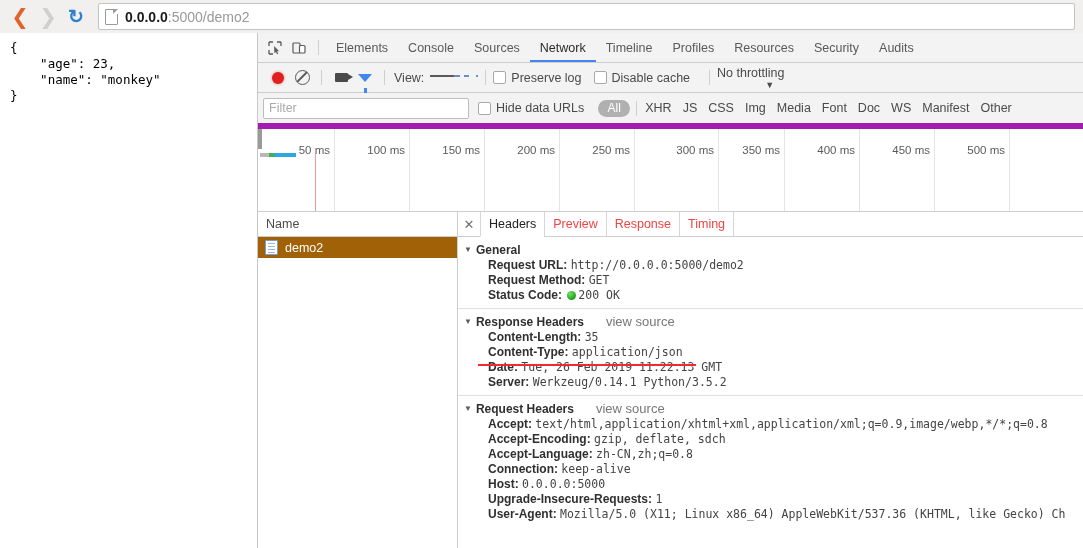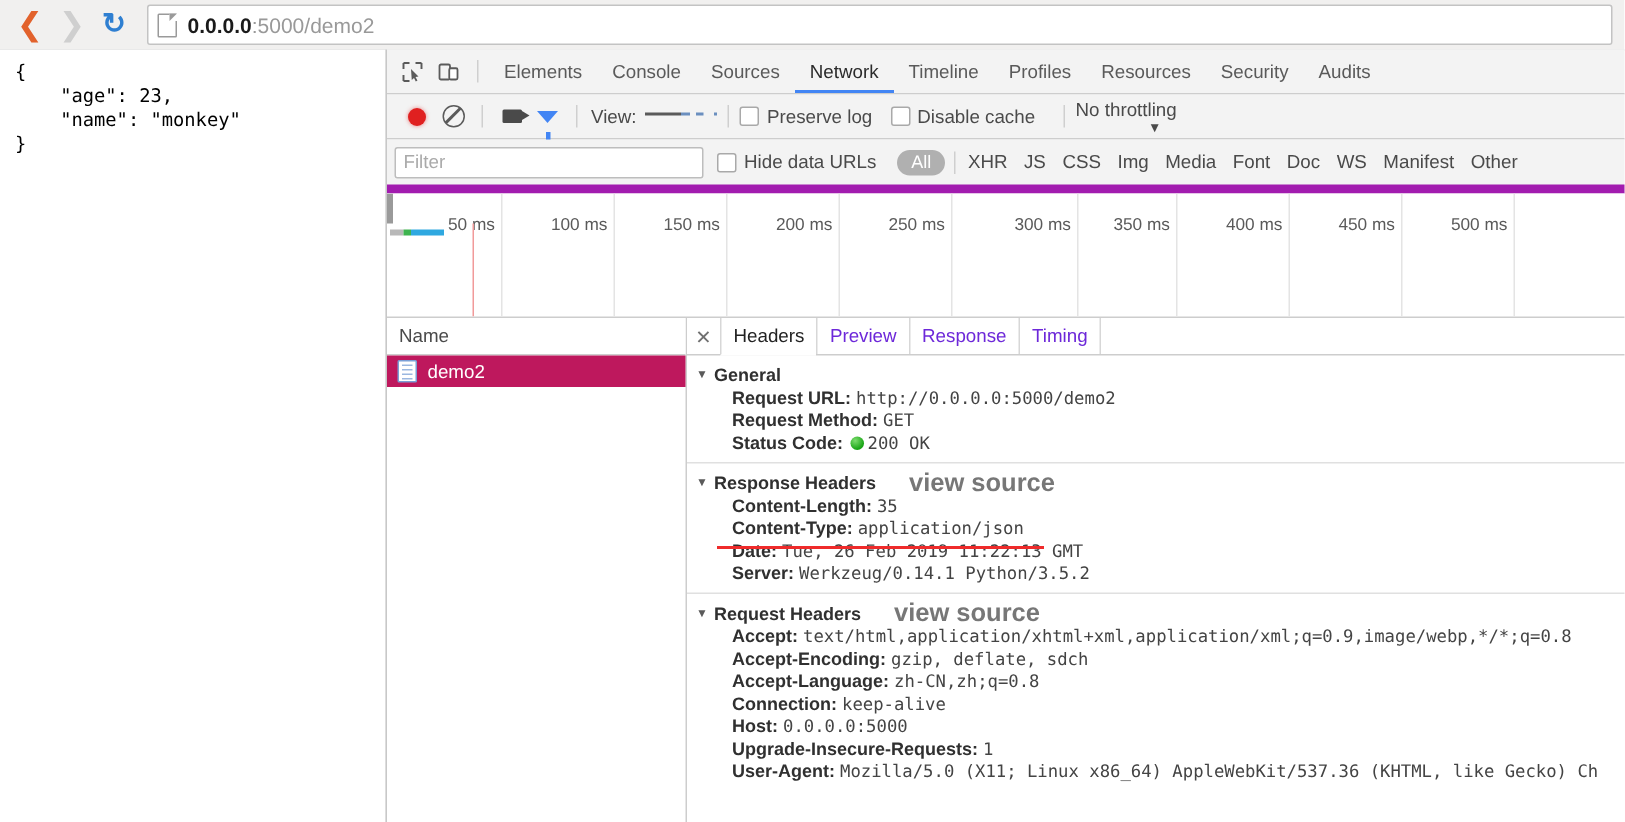--- a/index.html
+++ b/index.html
@@ -167,21 +167,21 @@
   .names{
     width:199px;flex:none;border-right:1px solid #cdcdcd;
     display:flex;flex-direction:column;background:#fff;
   }
   .names-hd{
     height:24px;line-height:24px;font-size:12.5px;color:#4a4a4a;
     padding-left:8px;border-bottom:1px solid #cdcdcd;background:#fff;
   }
   .req-row{
     height:21px;display:flex;align-items:center;padding-left:7px;
-    background:#be185d;color:#fff;font-size:12.5px;
+    background:#a16207;color:#fff;font-size:12.5px;
   }
   .doc-ico{
     width:11px;height:13px;background:#fff;border:1px solid #7a9fd6;margin-right:7px;
     position:relative;flex:none;border-radius:1px;
   }
   .doc-ico:before{
     content:"";position:absolute;left:2px;top:2px;width:7px;height:1px;
     background:#9bb7e0;box-shadow:0 3px 0 #9bb7e0,0 6px 0 #9bb7e0,0 9px 0 #9bb7e0;
   }
 
@@ -189,38 +189,38 @@
   .detail{flex:1;display:flex;flex-direction:column;min-width:0;background:#fff;}
   .detail-tabs{
     height:24px;flex:none;display:flex;align-items:stretch;
     border-bottom:1px solid #cdcdcd;background:#fff;
   }
   .closex{
     width:22px;display:flex;align-items:center;justify-content:center;
     color:#707070;font-size:13px;
   }
   .dtab{
-    padding:0 8px;display:flex;align-items:center;font-size:12.5px;color:#6d28d9;
+    padding:0 8px;display:flex;align-items:center;font-size:12.5px;color:#ef4444;
     border-left:1px solid #d7d7d7;white-space:nowrap;
   }
   .dtab:last-child{border-right:1px solid #d7d7d7;}
   .dtab.active{color:#222;background:#fff;border-bottom:1px solid #fff;margin-bottom:-1px;}
   .hdrs{
     flex:1;overflow:hidden;padding:5px 0 0 0;position:relative;
     font-size:12px;
   }
   .sect{padding:0 0 5px 6px;}
   .sect + .sect{border-top:1px solid #e0e0e0;padding-top:5px;}
   .sect-t{
     display:flex;align-items:center;font-weight:bold;color:#303030;font-size:12px;
     line-height:16px;
   }
   .tri{font-size:8px;margin-right:4px;color:#5a5a5a;}
   .viewsrc{
-    font-weight:bold;color:#777;margin-left:22px;font-size:17px;
+    font-weight:normal;color:#777;margin-left:22px;font-size:13px;
   }
   .kv{
     padding-left:24px;line-height:15px;white-space:nowrap;overflow:hidden;
     font-size:12px;
   }
   .k{font-weight:bold;color:#303030;}
   .v{font-family:"DejaVu Sans Mono","Liberation Mono",monospace;font-size:11.5px;color:#444;}
   .okdot{
     display:inline-block;width:9px;height:9px;border-radius:50%;
     background:radial-gradient(circle at 35% 30%, #7ddc6e, #17a414 70%);

